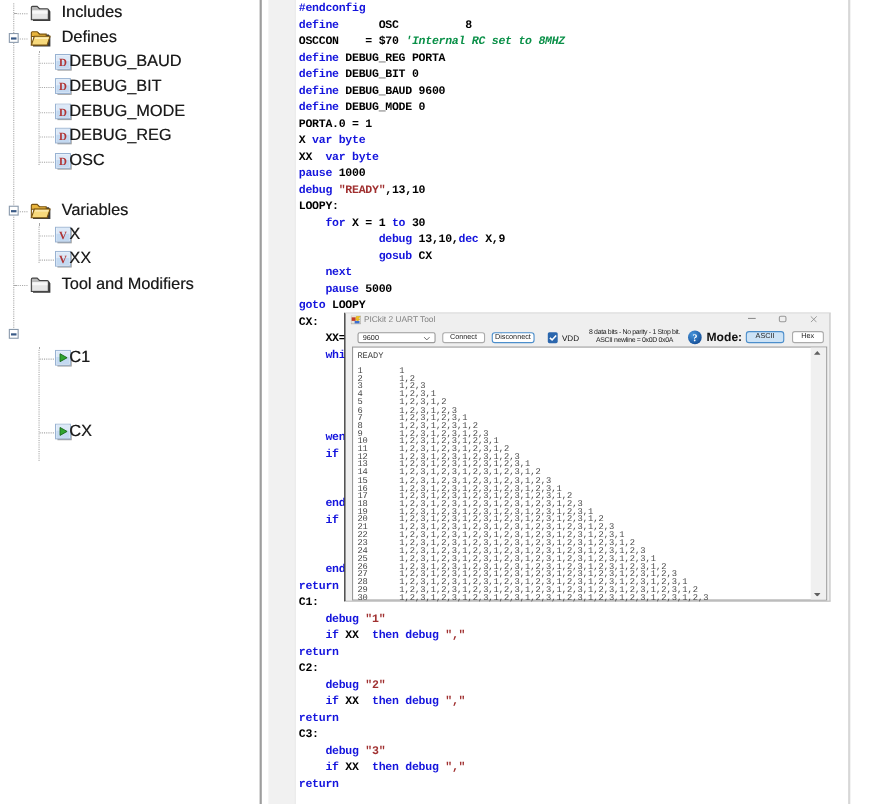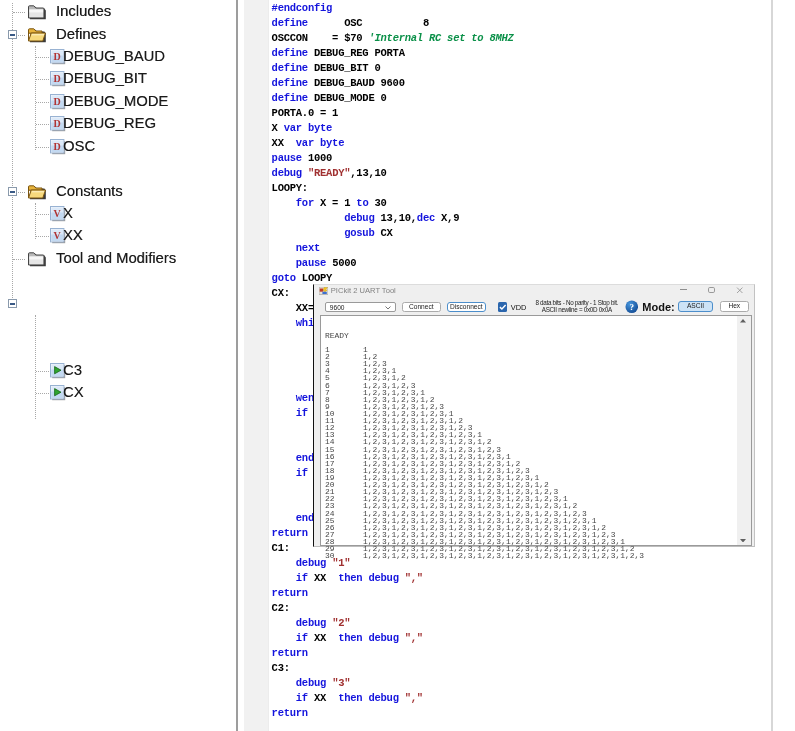--- a/index.html
+++ b/index.html
@@ -20,21 +20,21 @@
 #gutter{position:absolute;left:243.5px;top:0;width:24px;height:731px;background:#f1f1f1;border-right:1px solid #ececec}
 #rline{position:absolute;left:770.5px;top:0;width:2px;height:731px;background:#d7d7d7}
 #code{position:absolute;left:271.6px;top:1.3px;margin:0;width:498px;height:731px;font-family:"Liberation Mono",monospace;font-weight:bold;font-size:10.5px;letter-spacing:-0.25px;line-height:15px;white-space:pre;color:#000}
 #code .k{color:#1414dd}
 #code .s{color:#a03030}
 #code .c{color:#0a9048;font-style:italic}
 
 #win{position:absolute;left:312.8px;top:283.8px;width:440px;height:261px;background:#efefef;border-left:1.2px solid #111;border-top:1px solid #dcdcdc;border-right:1px solid #c2c2c2;border-bottom:1px solid #bdbdbd}
 .btn{position:absolute;background:#fff;border:1px solid #ababab;border-radius:2.5px;box-sizing:border-box;text-align:center;font-size:6.6px;color:#222;line-height:8px}
 #term{position:absolute;left:6.5px;top:30px;width:432px;height:231px;background:#fff;border:1px solid #9a9a9a;box-sizing:border-box}
-#term pre{position:absolute;left:3.6px;top:16px;margin:0;font-family:"Liberation Mono",monospace;font-size:7.95px;line-height:7.107px;letter-spacing:0;color:#464646}
+#term pre{position:absolute;left:3.6px;top:4px;margin:0;font-family:"Liberation Mono",monospace;font-size:7.95px;line-height:7.107px;letter-spacing:0;color:#464646}
 #sb{position:absolute;right:0.5px;top:0.5px;width:13.5px;height:229px;background:#f0f0f0}
 </style></head>
 <body>
 <div id="tree">
     <div class="vdot" style="left:12px;top:3px;height:300.66px"></div>
     <div class="vdot" style="left:35px;top:45.620000000000005px;height:104.10000000000001px"></div>
     <div class="vdot" style="left:35px;top:202.56px;height:36.84px"></div>
     <div class="vdot" style="left:35px;top:314.66px;height:104.10000000000001px"></div>
     <div class="trow root" style="top:1.1999999999999993px">
       <div class="hdot" style="left:13px;top:11px;width:12px"></div>
@@ -123,21 +123,21 @@
       <span class="tlabel">OSC</span>
     </div>
     <div class="trow root" style="top:180.56px">
       <div class="hdot" style="left:13px;top:11px;width:12px"></div>
       <span class="ticon" style="left:25.5px;top:2px"><svg width="21" height="18" viewBox="0 0 21 18">
   <path d="M4 16.2 L19.8 16.2 L19.8 7.4 L18.4 5.4 L11 5.4 L9 3.4 L5 3.4 Z" fill="#3a3a3a"></path>
   <path d="M2.5 15 L2.5 3.8 Q2.5 2.8 3.5 2.8 L7.8 2.8 L9.8 5 L16 5 L16 7.2 L2.5 7.2 Z" fill="#e8b43c" stroke="#7a5410" stroke-width="1"></path>
   <path d="M2.5 15 L5.2 7 L19.5 7 L16.8 15 Z" fill="#f7d97c" stroke="#7a5410" stroke-width="1"></path>
   <path d="M5.9 8.7 L18.1 8.7" stroke="#fcedb8" stroke-width="1.3"></path>
  </svg></span>
-      <span class="tlabel">Constants</span>
+      <span class="tlabel">Variables</span>
     </div>
     <div class="exp" style="left:7.5px;top:187.06px"></div>
     <div class="trow child" style="top:202.98000000000002px">
       <div class="hdot" style="left:36px;top:11px;width:13px"></div>
       <span class="ticon" style="left:50px;top:3px"><svg width="17" height="17" viewBox="0 0 17 17">
   <rect x="2.2" y="2.2" width="13" height="13" fill="#9c9c9c"></rect>
   <rect x="0.5" y="0.5" width="13.4" height="13.4" fill="#ffffff" stroke="#98b2d2" stroke-width="1"></rect>
   <rect x="1.3" y="1.3" width="11.8" height="11.8" fill="#dce9f8"></rect>
   <rect x="1.3" y="6.5" width="11.8" height="6.6" fill="#c3d9f1"></rect>
   <g transform="translate(0,0)">
@@ -163,32 +163,32 @@
       <div class="hdot" style="left:13px;top:11px;width:12px"></div>
       <span class="ticon" style="left:25.5px;top:2px"><svg width="21" height="18" viewBox="0 0 21 18">
   <path d="M4 16.2 L19.8 16.2 L19.8 7.4 L18.4 5.4 L11 5.4 L9 3.4 L5 3.4 Z" fill="#3a3a3a"></path>
   <path d="M2.5 15 L2.5 3.8 Q2.5 2.8 3.5 2.8 L7.8 2.8 L9.8 5 L17 5 Q18 5 18 6 L18 15 Z" fill="#b9b9b9" stroke="#454545" stroke-width="1"></path>
   <path d="M3.4 6.5 L17.1 6.5 L17.1 14.1 L3.4 14.1 Z" fill="#e6e6e6"></path>
   <path d="M3.4 6.5 L17.1 6.5 L17.1 9.4 L3.4 9.4 Z" fill="#f7f7f7"></path>
  </svg></span>
       <span class="tlabel">Tool and Modifiers</span>
     </div>
     <div class="exp" style="left:7.5px;top:299.16px"></div>
-    <div class="trow child" style="top:359.92px">
+    <div class="trow child" style="top:315.08px">
       <div class="hdot" style="left:36px;top:11px;width:13px"></div>
       <span class="ticon" style="left:50px;top:3px"><svg width="17" height="17" viewBox="0 0 17 17">
   <rect x="2.2" y="2.2" width="13" height="13" fill="#9c9c9c"></rect>
   <rect x="0.5" y="0.5" width="13.4" height="13.4" fill="#ffffff" stroke="#98b2d2" stroke-width="1"></rect>
   <rect x="1.3" y="1.3" width="11.8" height="11.8" fill="#dce9f8"></rect>
   <rect x="1.3" y="6.5" width="11.8" height="6.6" fill="#c3d9f1"></rect>
   <g transform="translate(0,0)">
             <polygon points="4.6,3.6 11,7.2 4.6,10.8" fill="#2fa52f" stroke="#156515" stroke-width="0.8"></polygon>
           </g>
  </svg></span>
-      <span class="tlabel">C3</span>
+      <span class="tlabel">C1</span>
     </div>
     <div class="trow child" style="top:382.34000000000003px">
       <div class="hdot" style="left:36px;top:11px;width:13px"></div>
       <span class="ticon" style="left:50px;top:3px"><svg width="17" height="17" viewBox="0 0 17 17">
   <rect x="2.2" y="2.2" width="13" height="13" fill="#9c9c9c"></rect>
   <rect x="0.5" y="0.5" width="13.4" height="13.4" fill="#ffffff" stroke="#98b2d2" stroke-width="1"></rect>
   <rect x="1.3" y="1.3" width="11.8" height="11.8" fill="#dce9f8"></rect>
   <rect x="1.3" y="6.5" width="11.8" height="6.6" fill="#c3d9f1"></rect>
   <g transform="translate(0,0)">
             <polygon points="4.6,3.6 11,7.2 4.6,10.8" fill="#2fa52f" stroke="#156515" stroke-width="0.8"></polygon>

